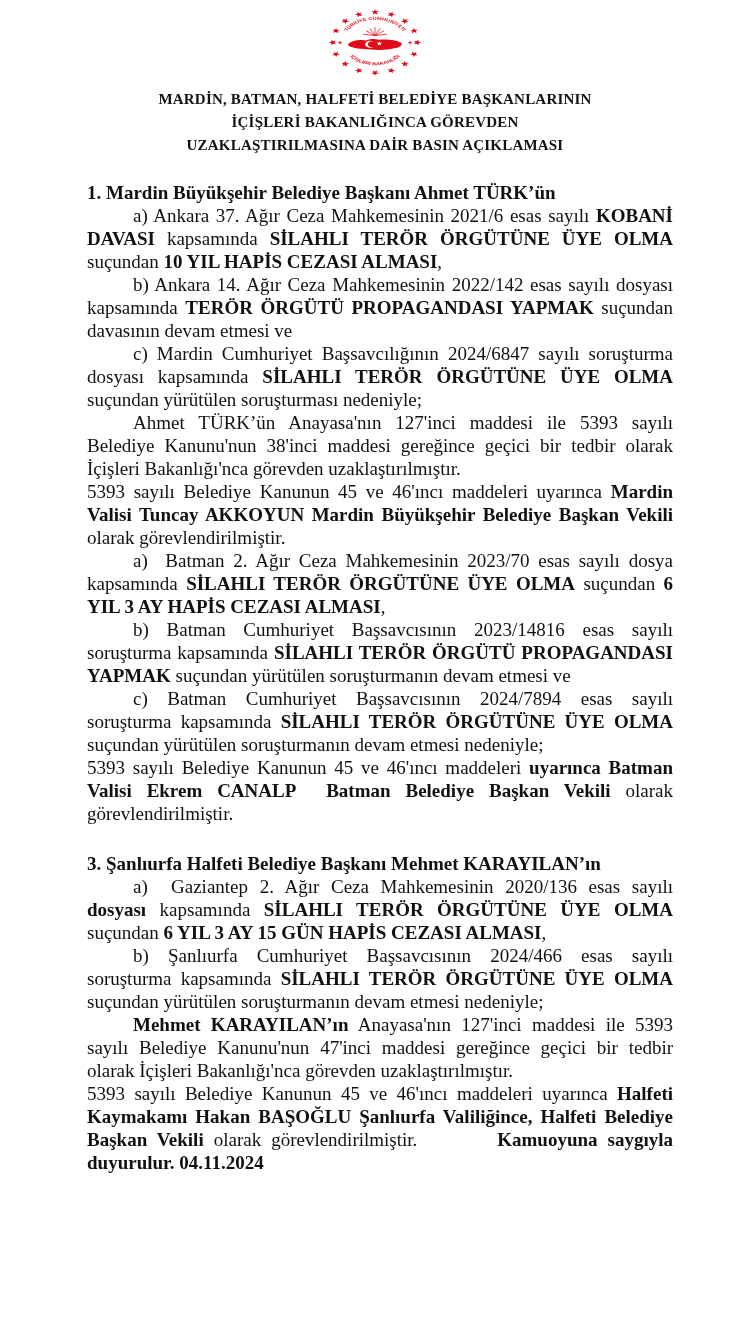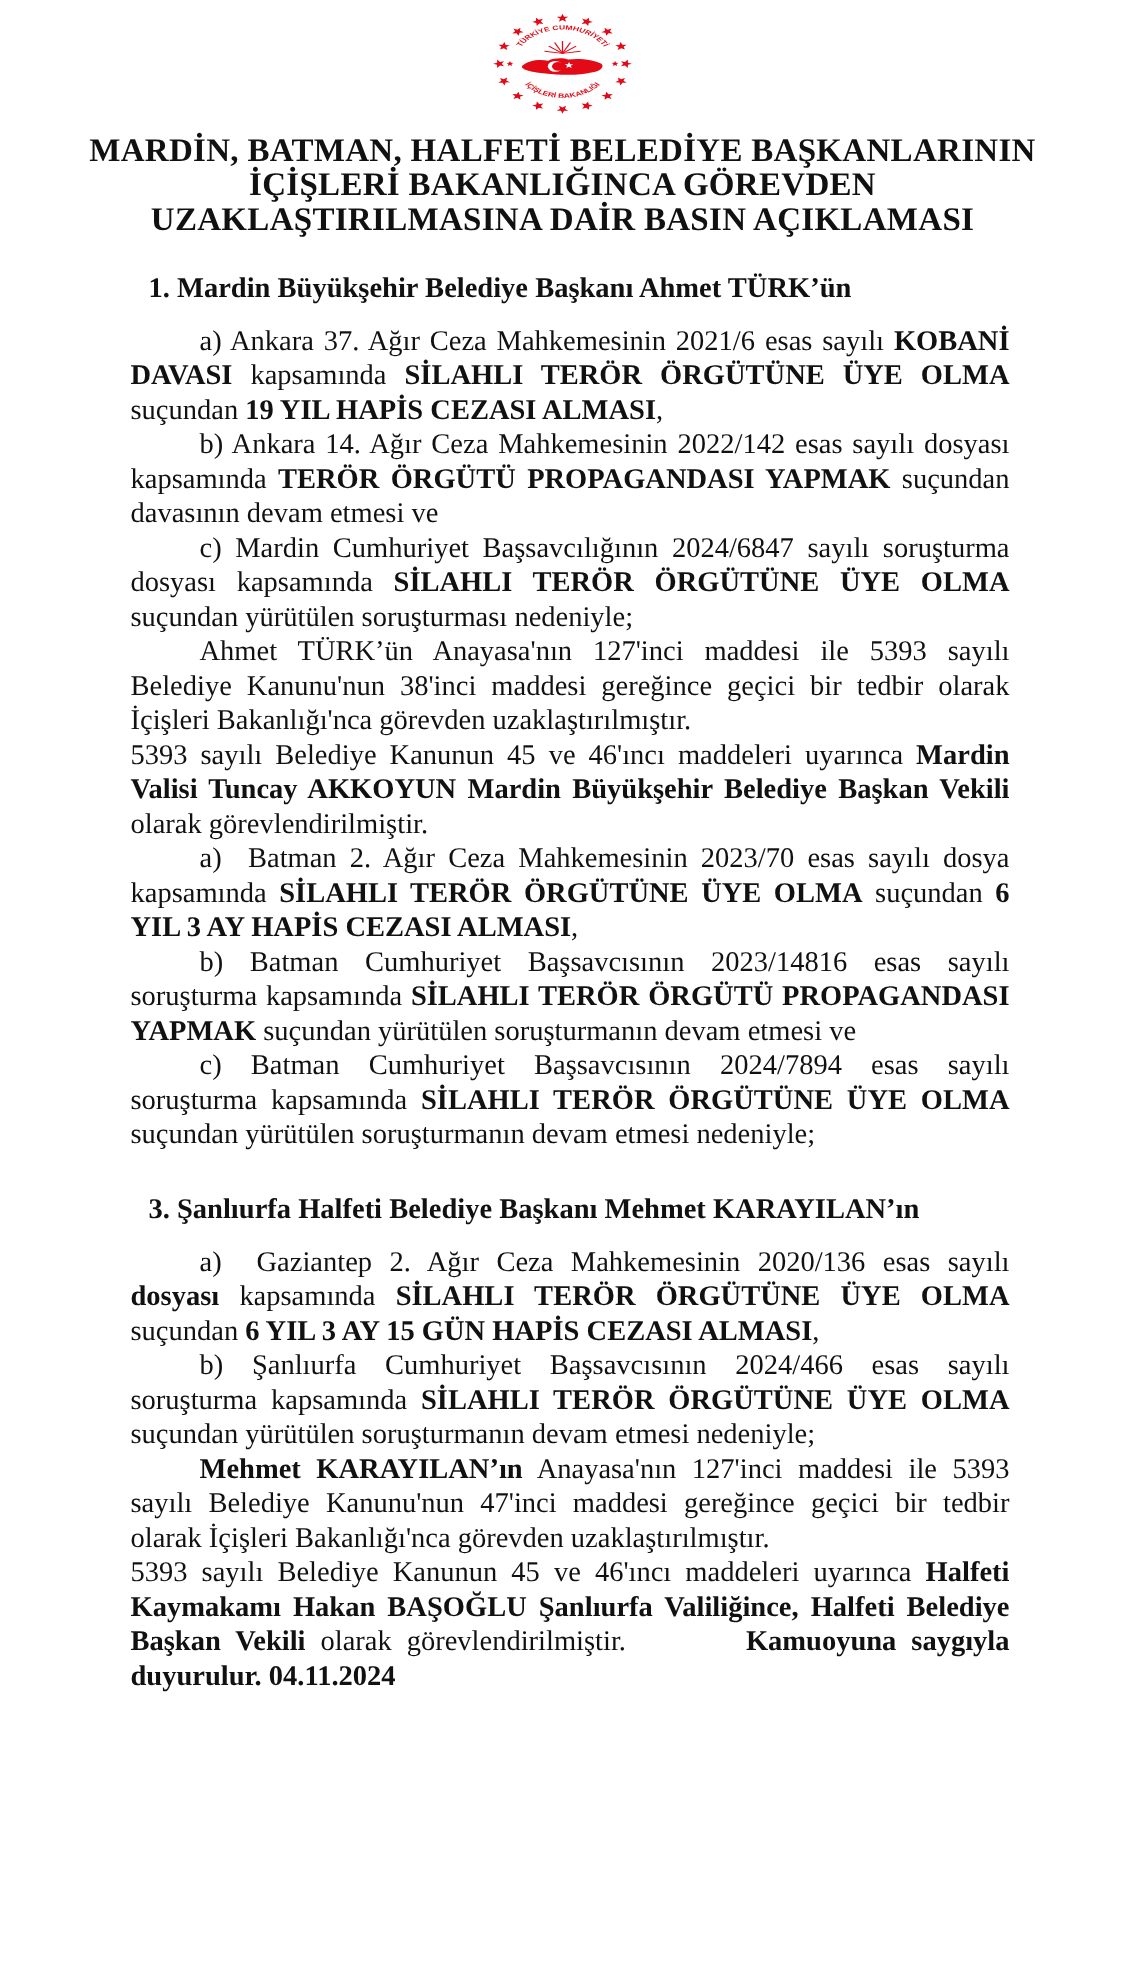--- a/index.html
+++ b/index.html
@@ -5,25 +5,25 @@
   html,body{margin:0;padding:0;}
   body{
     width:750px;height:1324px;background:#ffffff;overflow:hidden;
     font-family:"Liberation Serif","DejaVu Serif",serif;color:#111111;
   }
   .page{position:relative;width:750px;height:1324px;background:#ffffff;}
   .logo-wrap{width:96px;height:69px;margin:8px auto 0 auto;}
   .logo-wrap svg{display:block;width:96px;height:69px;}
   .title{
     margin:11px auto 0 auto;text-align:center;font-weight:bold;
-    font-size:22px;line-height:23px;letter-spacing:0.2px;
+    font-size:15px;line-height:23px;letter-spacing:0.2px;
   }
   .content{padding:0 77px 0 87px;}
   .heading{
-    font-size:19px;line-height:23px;font-weight:bold;margin:12px;
+    font-size:19px;line-height:23px;font-weight:bold;margin:0;
     text-align:left;
   }
   .sec-first .heading{margin-top:24px;}
   .sec-next .heading{margin-top:27px;}
   .para{
     font-size:19px;line-height:23px;margin:0;text-align:justify;
   }
   .para.indent{text-indent:46px;}
   .para b{font-weight:bold;}
 </style>
@@ -86,31 +86,32 @@
   <div class="title">
     <div>MARDİN, BATMAN, HALFETİ BELEDİYE BAŞKANLARININ</div>
     <div>İÇİŞLERİ BAKANLIĞINCA GÖREVDEN</div>
     <div>UZAKLAŞTIRILMASINA DAİR BASIN AÇIKLAMASI</div>
   </div>
 
   <div class="content">
 
     <section class="sec-first">
       <p class="heading">1. Mardin Büyükşehir Belediye Başkanı Ahmet TÜRK’ün</p>
-      <p class="para indent"><span>a) Ankara 37. Ağır Ceza Mahkemesinin 2021/6 esas sayılı </span><b>KOBANİ DAVASI</b><span> kapsamında </span><b>SİLAHLI TERÖR ÖRGÜTÜNE ÜYE OLMA</b><span> suçundan </span><b>19 YIL HAPİS CEZASI ALMASI</b><span>,</span></p>
+      <p class="para indent"><span>a) Ankara 37. Ağır Ceza Mahkemesinin 2021/6 esas sayılı </span><b>KOBANİ DAVASI</b><span> kapsamında </span><b>SİLAHLI TERÖR ÖRGÜTÜNE ÜYE OLMA</b><span> suçundan </span><b>10 YIL HAPİS CEZASI ALMASI</b><span>,</span></p>
       <p class="para indent"><span>b) Ankara 14. Ağır Ceza Mahkemesinin 2022/142 esas sayılı dosyası kapsamında </span><b>TERÖR ÖRGÜTÜ PROPAGANDASI YAPMAK</b><span> suçundan davasının devam etmesi ve</span></p>
       <p class="para indent"><span>c) Mardin Cumhuriyet Başsavcılığının 2024/6847 sayılı soruşturma dosyası kapsamında </span><b>SİLAHLI TERÖR ÖRGÜTÜNE ÜYE OLMA</b><span> suçundan yürütülen soruşturması nedeniyle;</span></p>
       <p class="para indent"><span>Ahmet TÜRK’ün Anayasa'nın 127'inci maddesi ile 5393 sayılı Belediye Kanunu'nun 38'inci maddesi gereğince geçici bir tedbir olarak İçişleri Bakanlığı'nca görevden uzaklaştırılmıştır.</span></p>
       <p class="para"><span>5393 sayılı Belediye Kanunun 45 ve 46'ıncı maddeleri uyarınca </span><b>Mardin Valisi Tuncay AKKOYUN Mardin Büyükşehir Belediye Başkan Vekili</b><span> olarak görevlendirilmiştir.</span></p>
     </section>
 
     <section class="sec-next">
       <p class="para indent"><span>a)&nbsp; Batman 2. Ağır Ceza Mahkemesinin 2023/70 esas sayılı dosya kapsamında </span><b>SİLAHLI TERÖR ÖRGÜTÜNE ÜYE OLMA</b><span> suçundan </span><b>6 YIL 3 AY HAPİS CEZASI ALMASI</b><span>,</span></p>
       <p class="para indent"><span>b) Batman Cumhuriyet Başsavcısının 2023/14816 esas sayılı soruşturma kapsamında </span><b>SİLAHLI TERÖR ÖRGÜTÜ PROPAGANDASI YAPMAK</b><span> suçundan yürütülen soruşturmanın devam etmesi ve</span></p>
       <p class="para indent"><span>c) Batman Cumhuriyet Başsavcısının 2024/7894 esas sayılı soruşturma kapsamında </span><b>SİLAHLI TERÖR ÖRGÜTÜNE ÜYE OLMA</b><span> suçundan yürütülen soruşturmanın devam etmesi nedeniyle;</span></p>
+      <p class="para"><span>5393 sayılı Belediye Kanunun 45 ve 46'ıncı maddeleri </span><b>uyarınca Batman Valisi Ekrem CANALP&nbsp; Batman Belediye Başkan Vekili</b><span> olarak görevlendirilmiştir.</span></p>
     </section>
 
     <section class="sec-next">
       <p class="heading">3. Şanlıurfa Halfeti Belediye Başkanı Mehmet KARAYILAN’ın</p>
       <p class="para indent"><span>a)&nbsp; Gaziantep 2. Ağır Ceza Mahkemesinin 2020/136 esas sayılı </span><b>dosyası</b><span> kapsamında </span><b>SİLAHLI TERÖR ÖRGÜTÜNE ÜYE OLMA</b><span> suçundan </span><b>6 YIL 3 AY 15 GÜN HAPİS CEZASI ALMASI</b><span>,</span></p>
       <p class="para indent"><span>b) Şanlıurfa Cumhuriyet Başsavcısının 2024/466 esas sayılı soruşturma kapsamında </span><b>SİLAHLI TERÖR ÖRGÜTÜNE ÜYE OLMA</b><span> suçundan yürütülen soruşturmanın devam etmesi nedeniyle;</span></p>
       <p class="para indent"><b>Mehmet KARAYILAN’ın</b><span> Anayasa'nın 127'inci maddesi ile 5393 sayılı Belediye Kanunu'nun 47'inci maddesi gereğince geçici bir tedbir olarak İçişleri Bakanlığı'nca görevden uzaklaştırılmıştır.</span></p>
       <p class="para"><span>5393 sayılı Belediye Kanunun 45 ve 46'ıncı maddeleri uyarınca </span><b>Halfeti Kaymakamı Hakan BAŞOĞLU Şanlıurfa Valiliğince, Halfeti Belediye Başkan Vekili</b><span> olarak görevlendirilmiştir.&nbsp;&nbsp;&nbsp;&nbsp;&nbsp;&nbsp;&nbsp; </span><b>Kamuoyuna saygıyla duyurulur. 04.11.2024</b></p>
     </section>
 

